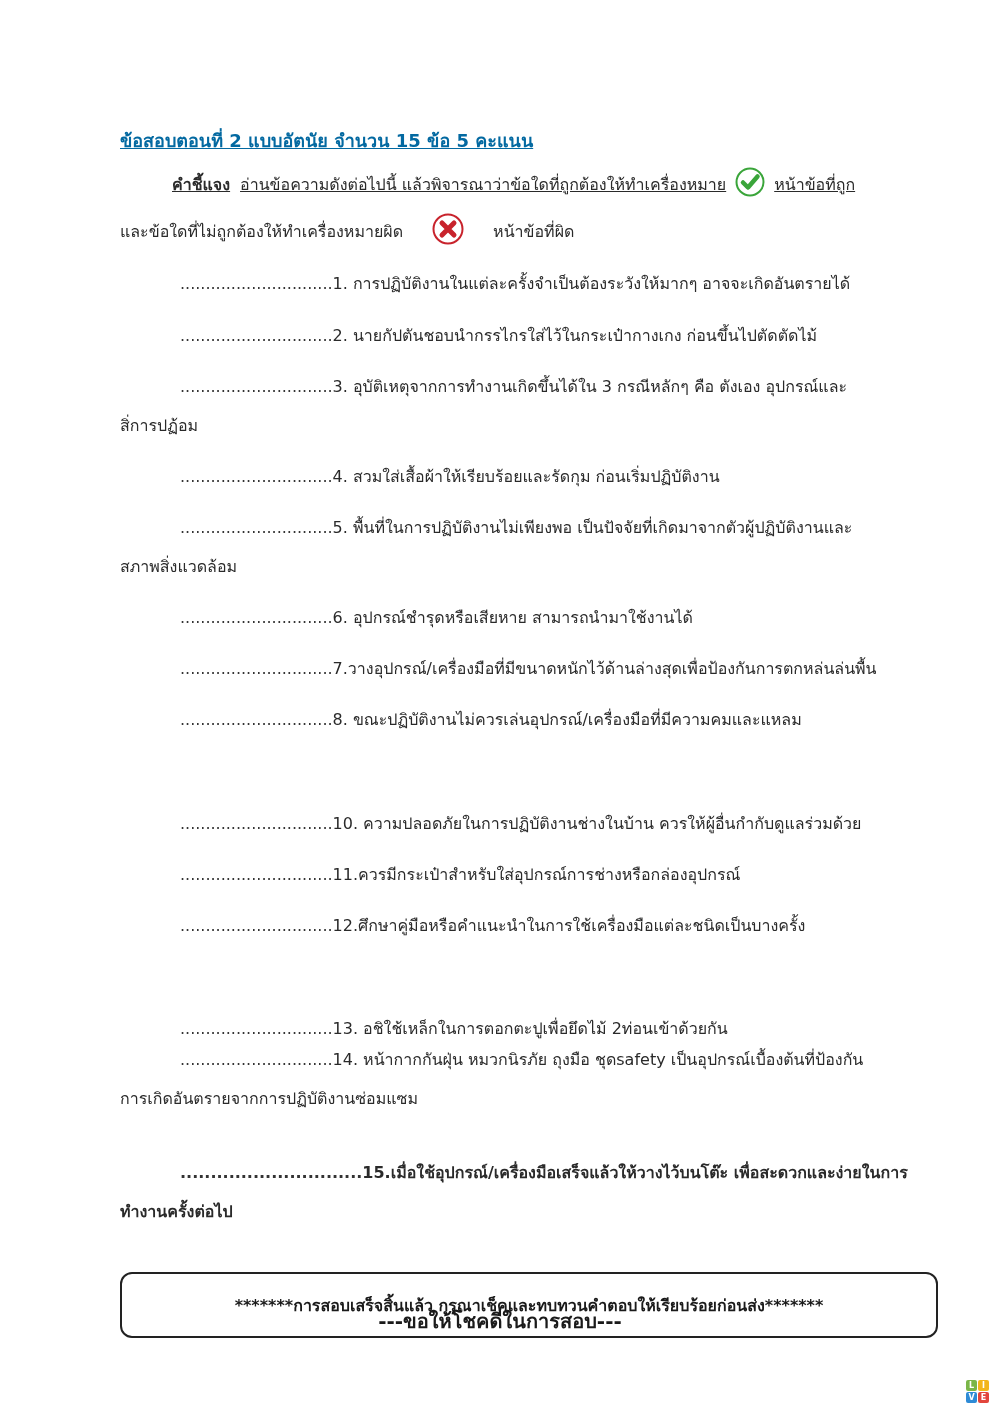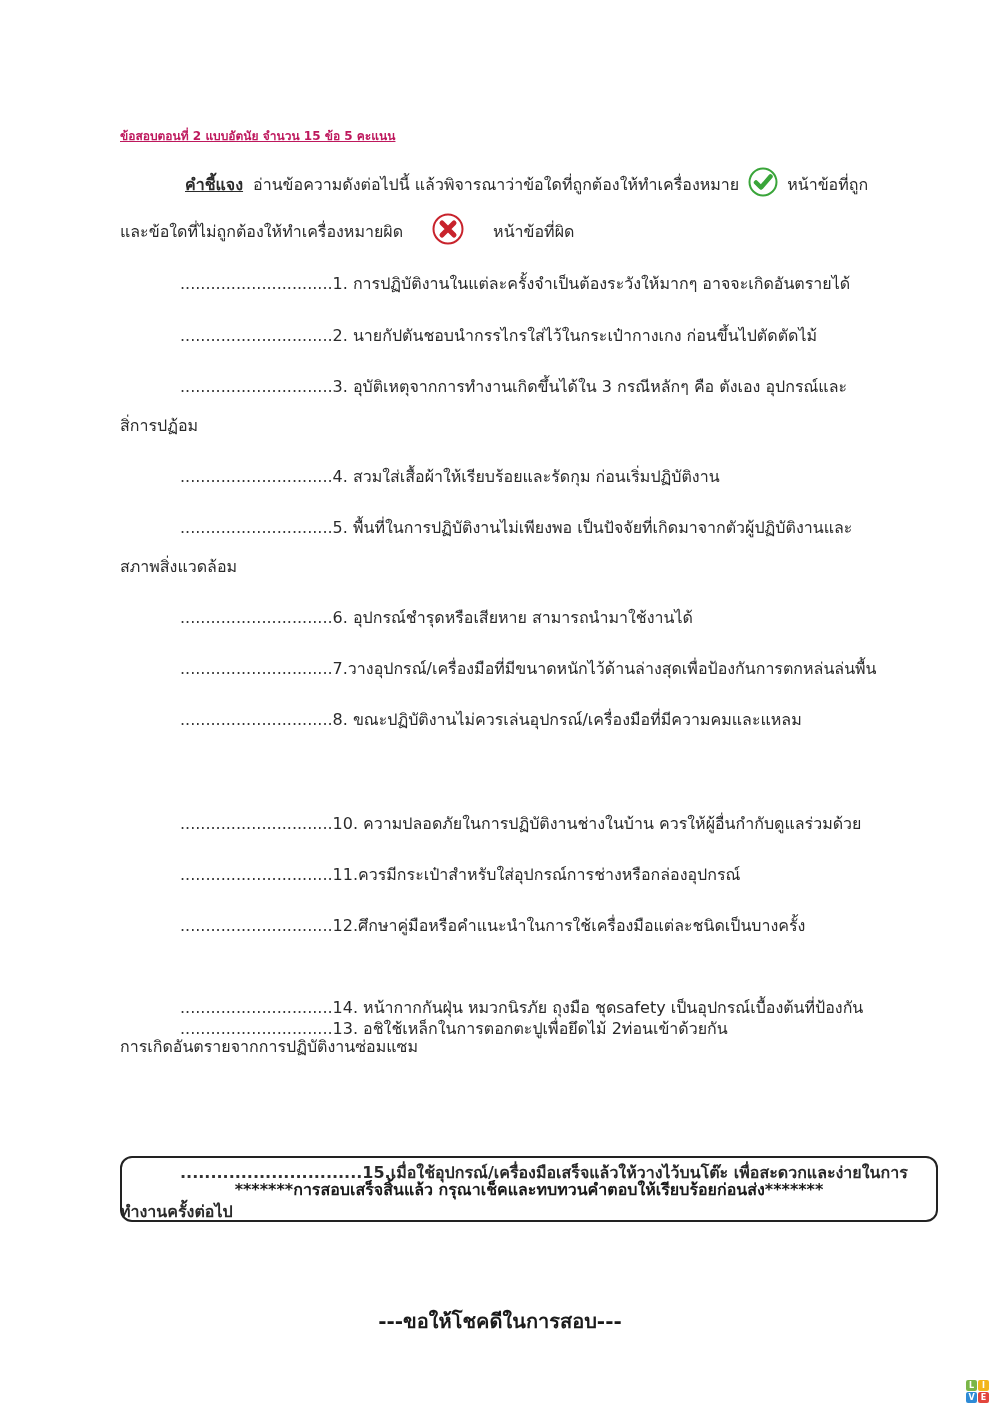--- a/index.html
+++ b/index.html
@@ -4,38 +4,38 @@
   <style>
     html, body { margin: 0; padding: 0; background: #ffffff; }
     body {
       width: 1000px; height: 1413px; position: relative; overflow: hidden;
       font-family: "DejaVu Sans", "Liberation Sans", sans-serif;
       color: #222222;
     }
     .page { position: absolute; left: 0; top: 0; width: 1000px; height: 1413px; }
     .title {
       position: absolute; left: 120px; top: 126px;
-      font-size: 12px; font-weight: bold; text-decoration: underline;
-      color: #be185d; white-space: nowrap;
+      font-size: 18px; font-weight: bold; text-decoration: underline;
+      color: #0369a1; white-space: nowrap;
     }
     .instr-line {
       position: absolute; font-size: 16px; white-space: nowrap; color: #2a2a2a;
       display: flex; align-items: center;
     }
     .instr-label { font-weight: bold; text-decoration: underline; margin-right: 10px; }
     .icon-svg { display: inline-block; vertical-align: middle; }
     .q {
       position: absolute; left: 120px; width: 760px; font-size: 16px; color: #2a2a2a;
       line-height: 39px;
     }
     .q .first { padding-left: 60px; white-space: nowrap; display: block; }
     .q .cont { display: block; white-space: nowrap; }
     .dots { letter-spacing: 0px; color: #333; }
     .endbox {
-      position: absolute; left: 120px; top: 1156px; width: 818px; height: 66px;
+      position: absolute; left: 120px; top: 1272px; width: 818px; height: 66px;
       border: 2px solid #222; border-radius: 12px; box-sizing: border-box;
       display: flex; align-items: center; justify-content: center;
       font-size: 16px; font-weight: bold; color: #1a1a1a;
     }
     .goodluck {
       position: absolute; left: 0; width: 1000px; top: 1305px; text-align: center;
       font-size: 20px; font-weight: bold; color: #1a1a1a;
     }
     .logo {
       position: absolute; right: 8px; bottom: 6px; display: flex; align-items: center;
@@ -52,21 +52,21 @@
       font-size: 26px; color: #1d4e89; letter-spacing: -0.5px;
     }
   </style>
 </head>
 <body>
 
 <div class="page">
 
   <div class="title">ข้อสอบตอนที่ 2 แบบอัตนัย จำนวน 15 ข้อ  5  คะแนน</div>
 
-  <div class="instr-line" style="left:185px; top:166px;">
+  <div class="instr-line" style="left:172px; top:166px;text-decoration:underline;">
     <span class="instr-label">คำชี้แจง</span>
     <span>อ่านข้อความดังต่อไปนี้ แล้วพิจารณาว่าข้อใดที่ถูกต้องให้ทำเครื่องหมาย</span>
     <span class="icon-svg" style="margin:0 8px;">
       <svg width="32" height="32" viewBox="0 0 32 32">
         <circle cx="16" cy="16" r="13.5" fill="#ffffff" stroke="#3aa53a" stroke-width="2"></circle>
         <path d="M9 16.5 L14 21.5 L23.5 10.5" fill="none" stroke="#3aa53a" stroke-width="4.5" stroke-linecap="round" stroke-linejoin="round"></path>
       </svg>
     </span>
     <span>หน้าข้อที่ถูก</span>
   </div>
@@ -114,21 +114,21 @@
   </div>
   <div class="q" style="top:855px;">
     <span class="first"><span class="dots">..............................</span><span>11.</span><span>ควรมีกระเป๋าสำหรับใส่อุปกรณ์การช่างหรือกล่องอุปกรณ์</span></span>
   </div>
   <div class="q" style="top:906px;">
     <span class="first"><span class="dots">..............................</span><span>12.</span><span>ศึกษาคู่มือหรือคำแนะนำในการใช้เครื่องมือแต่ละชนิดเป็นบางครั้ง</span></span>
   </div>
   <div class="q" style="top:1009px;">
     <span class="first"><span class="dots">..............................</span><span>13.</span><span> อชิใช้เหล็กในการตอกตะปูเพื่อยึดไม้ 2ท่อนเข้าด้วยกัน</span></span>
   </div>
-  <div class="q" style="top:988px;">
+  <div class="q" style="top:1040px;">
     <span class="first"><span class="dots">..............................</span><span>14.</span><span> หน้ากากกันฝุ่น หมวกนิรภัย ถุงมือ ชุดsafety เป็นอุปกรณ์เบื้องต้นที่ป้องกัน</span></span>
     <span class="cont">การเกิดอันตรายจากการปฏิบัติงานซ่อมแซม</span>
   </div>
   <div class="q" style="top:1153px;font-weight:bold;">
     <span class="first"><span class="dots">..............................</span><span>15.</span><span>เมื่อใช้อุปกรณ์/เครื่องมือเสร็จแล้วให้วางไว้บนโต๊ะ เพื่อสะดวกและง่ายในการ</span></span>
     <span class="cont">ทำงานครั้งต่อไป</span>
   </div>
 
   <div class="endbox">
     <span>*******การสอบเสร็จสิ้นแล้ว กรุณาเช็คและทบทวนคำตอบให้เรียบร้อยก่อนส่ง*******</span>

